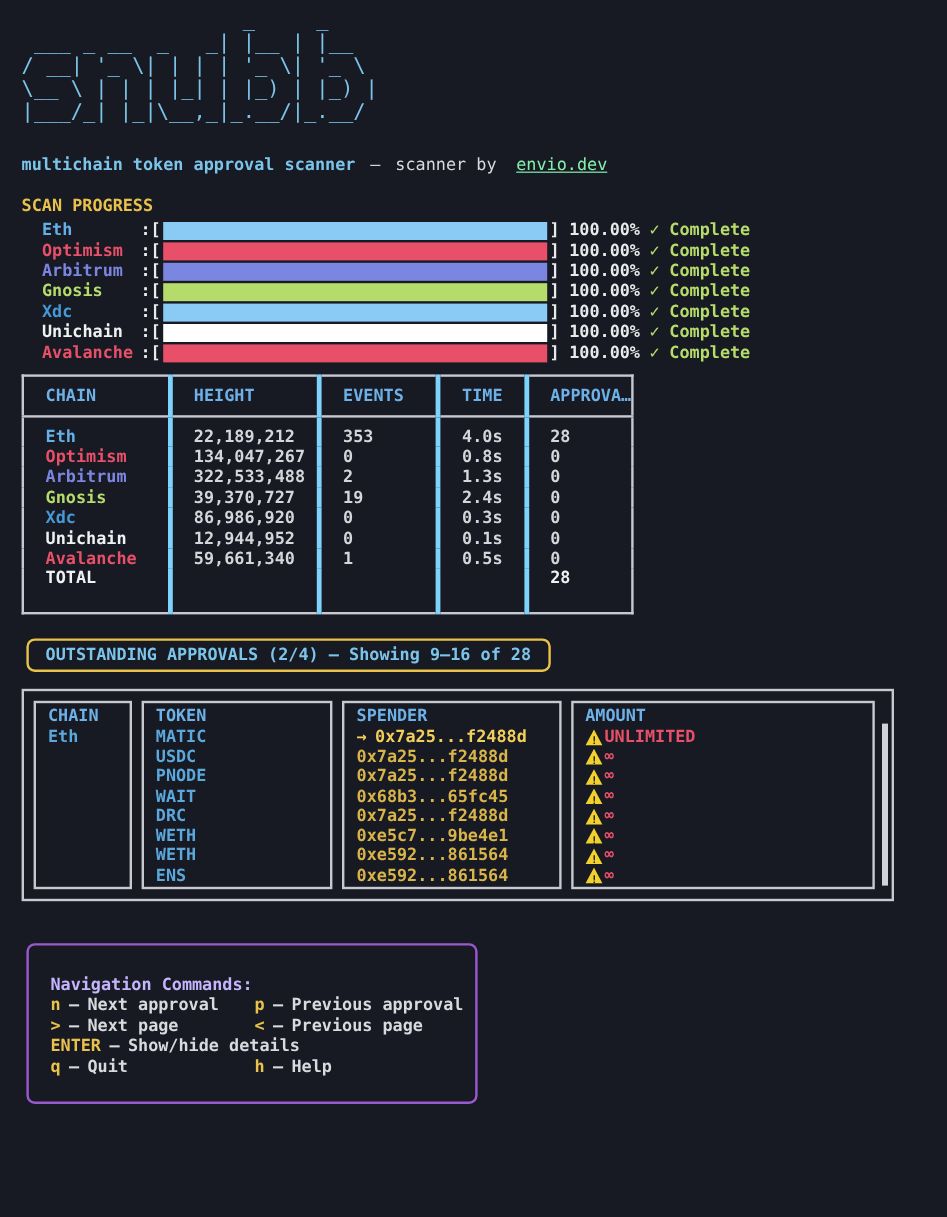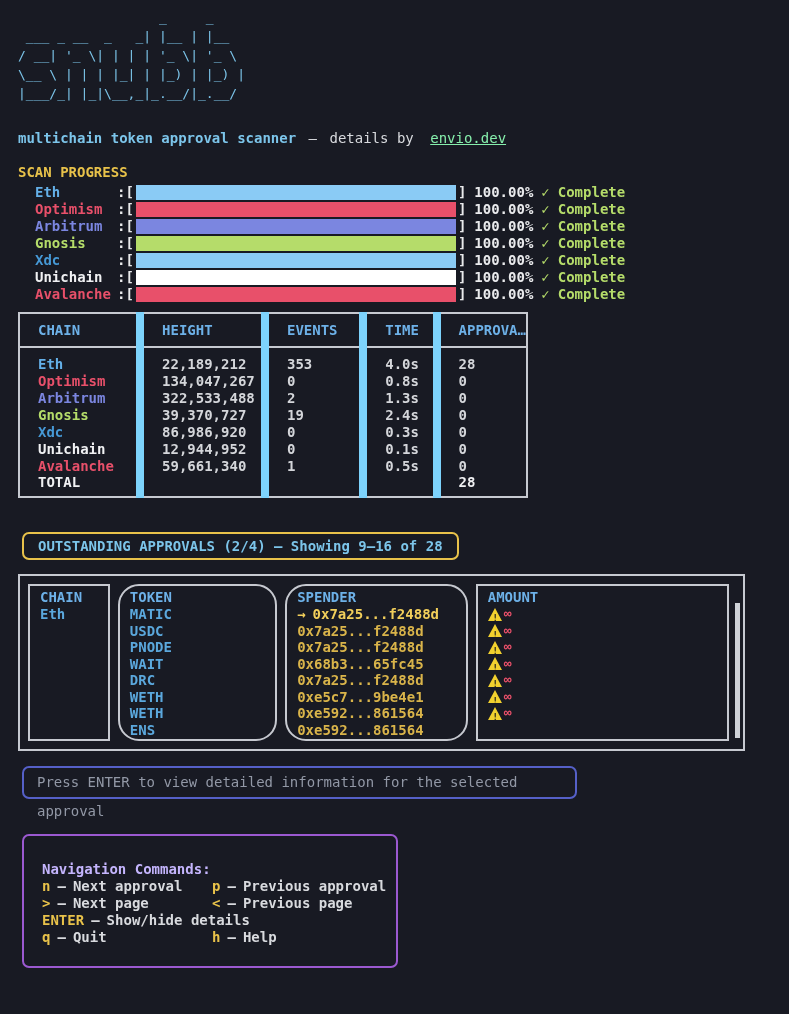--- a/index.html
+++ b/index.html
@@ -10,21 +10,21 @@
     background: #181a23;
     font-family: "DejaVu Sans Mono", monospace;
     font-size: 14px;
     color: #d8dade;
     overflow: hidden;
     padding-left: 18px;
   }
   
   .logo {
     margin-top: 8px;
-    font-size: 13px; line-height: 19px;
+    font-size: 17px; line-height: 19px;
     color: #7cc5ea;
     font-weight: normal;
   }
   
   .subtitle { margin-top: 27px; height: 17px; line-height: 17px; }
   .subtitle .app-title { color:#7cc5ea; font-weight: bold; }
   .subtitle .sep { color:#d8dade; margin: 0 4px; }
   .subtitle .powered { color:#d8dade; }
   .subtitle a.envio { color:#86efac; text-decoration: underline; cursor: pointer; margin-left: 8px;}
   
@@ -47,31 +47,31 @@
     border-collapse: collapse;
     width: 510px;
     font-weight: bold;
   }
   .sum-table th, .sum-table td { text-align:left; padding-left:18px; }
   .sum-table { border: 2px solid #c6c9d0; }
   .sum-table th {
     color:#6db1e8; height:34px;
     border-bottom: 2px solid #c6c9d0;
   }
-  .sum-table th + th, .sum-table td + td { border-left: 8px solid #7dd3fc; }
+  .sum-table th + th, .sum-table td + td { border-left: 4px solid #7dd3fc; }
   .sum-table td { height:17px; color:#d4d6da; }
   .sum-table tr.first td { padding-top: 8px; }
-  .sum-table tr.last td { padding-bottom: 6px; margin-left: 48px; }
+  .sum-table tr.last td { padding-bottom: 20px; margin-left: 48px; }
   .sum-table td.total, .sum-table td.total-val { color:#f0f1f3; }
   .c-chain { width:132px; } .c-height { width:128px; } .c-events { width:109px; }
   .c-time { width:80px; } .c-appr { width:76px; }
   
   .outstanding {
     display:inline-block;
-    margin-top: 34px; margin-left: 4px;
+    margin-top: 20px; margin-left: 4px;
     border: 2px solid #e8c24a; border-radius: 7px;
     padding: 4px 14px;
     color:#7cc5ea; font-weight:bold;
   }
   
   .apanel {
     position: relative;
     margin-top: 14px;
     width: 727px; height: 177px;
     border: 2px solid #c6c9d0;
@@ -80,21 +80,21 @@
   }
   .acol {
     border: 2px solid #c6c9d0;
     padding: 3px 0 0 10px;
     height: 157px;
     font-weight: bold;
     overflow: hidden;
   }
   .acol .hdr { color:#6db1e8; height:17px; line-height:17px; }
   .acol .cell { height:16.5px; line-height:16.5px; }
-  .w-chain { width:84px; } .w-token { width:164px;border-radius:21px; } .w-spender { width:188px;border-radius:21px; } .w-amount { width:261px; }
+  .w-chain { width:84px; } .w-token { width:164px; } .w-spender { width:188px; } .w-amount { width:261px; }
   .tok { color:#5ba8dd; }
   .chainv { color:#5ba8dd; }
   .spd { color:#d9b44a; }
   .spd.sel { color:#f2cf5b; }
   .arrow { color:#f2cf5b; margin-right:7px; }
   .amt { display:flex; align-items:center; }
   .unlimited { color:#e8506a; }
   .inf { color:#e8506a; font-size:13px; }
   .warn {
     position:relative; display:inline-block;
@@ -139,21 +139,21 @@
 </head>
 <body>
 
 <div class="page">
 
   <pre class="logo"><div>                  _     _     </div><div> ___ _ __  _   _| |__ | |__   </div><div>/ __| '_ \| | | | '_ \| '_ \  </div><div>\__ \ | | | |_| | |_) | |_) | </div><div>|___/_| |_|\__,_|_.__/|_.__/  </div></pre>
 
   <div class="subtitle">
     <span class="app-title">multichain token approval scanner</span>
     <span class="sep">—</span>
-    <span class="powered">details by</span>
+    <span class="powered">scanner by</span>
     <a class="envio">envio.dev</a>
   </div>
 
   <div class="sec-title sp-title">SCAN PROGRESS</div>
   <div class="progress">
 
     <div class="prow">
       <span class="plabel" style="color: rgb(100, 176, 232);">Eth</span>
       <span class="pcolon">:</span>
       <span class="pbracket">[</span>
@@ -329,20 +329,24 @@
       <div class="cell spd">0x68b3...65fc45</div>
       <div class="cell spd">0x7a25...f2488d</div>
       <div class="cell spd">0xe5c7...9be4e1</div>
       <div class="cell spd">0xe592...861564</div>
       <div class="cell spd">0xe592...861564</div>
     </div>
     <div class="acol w-amount">
       <div class="hdr">AMOUNT</div>
       <div class="cell amt">
           <span class="warn"></span>
+          <span class="unlimited">UNLIMITED</span>
+        </div>
+      <div class="cell amt">
+          <span class="warn"></span>
           <span class="inf">∞</span>
         </div>
       <div class="cell amt">
           <span class="warn"></span>
           <span class="inf">∞</span>
         </div>
       <div class="cell amt">
           <span class="warn"></span>
           <span class="inf">∞</span>
         </div>
@@ -359,23 +363,20 @@
           <span class="inf">∞</span>
         </div>
       <div class="cell amt">
           <span class="warn"></span>
           <span class="inf">∞</span>
         </div>
     </div>
     <div class="scroll-thumb"></div>
   </div>
 
-  <div class="hint">
-    <span>Press ENTER to view detailed information for the selected approval</span>
-  </div>
 
   <div class="nav">
     <div class="nav-title">Navigation Commands:</div>
     <div class="nline">
       <span class="lcol">
           <span class="key">n</span>
           <span class="ndash">—</span>
           <span class="desc">Next approval</span>
         </span>
       <span class="rcol">

